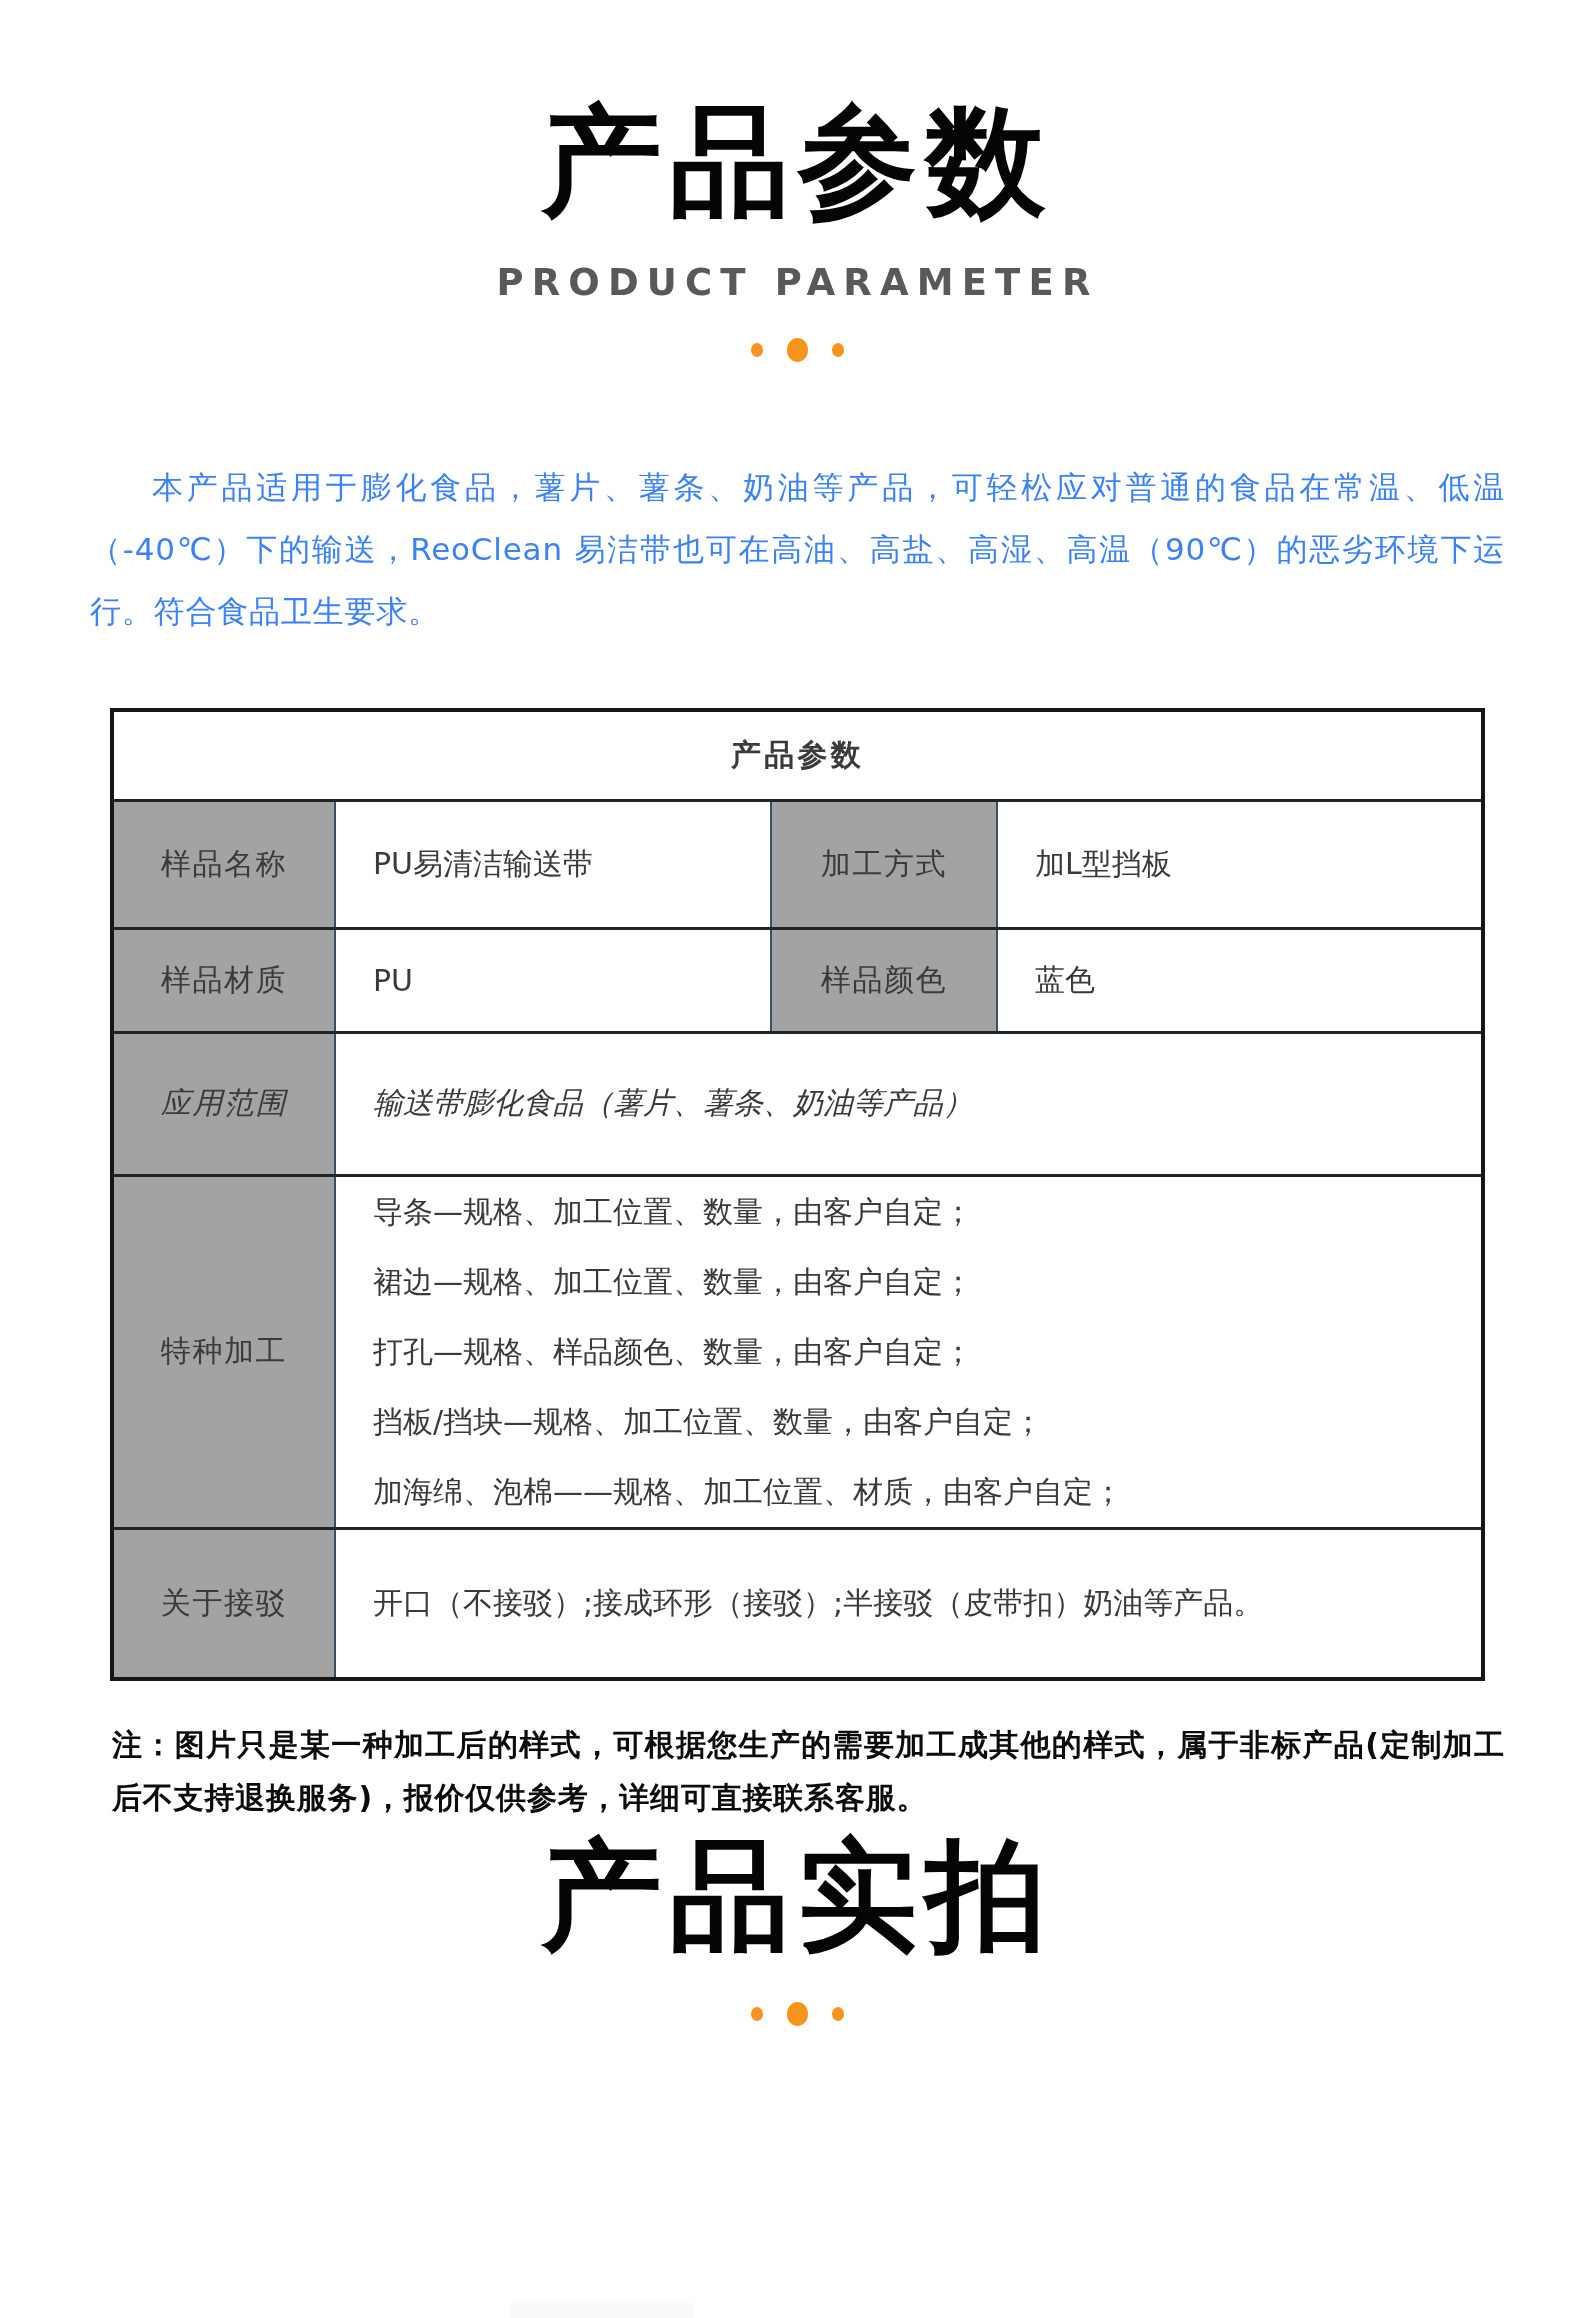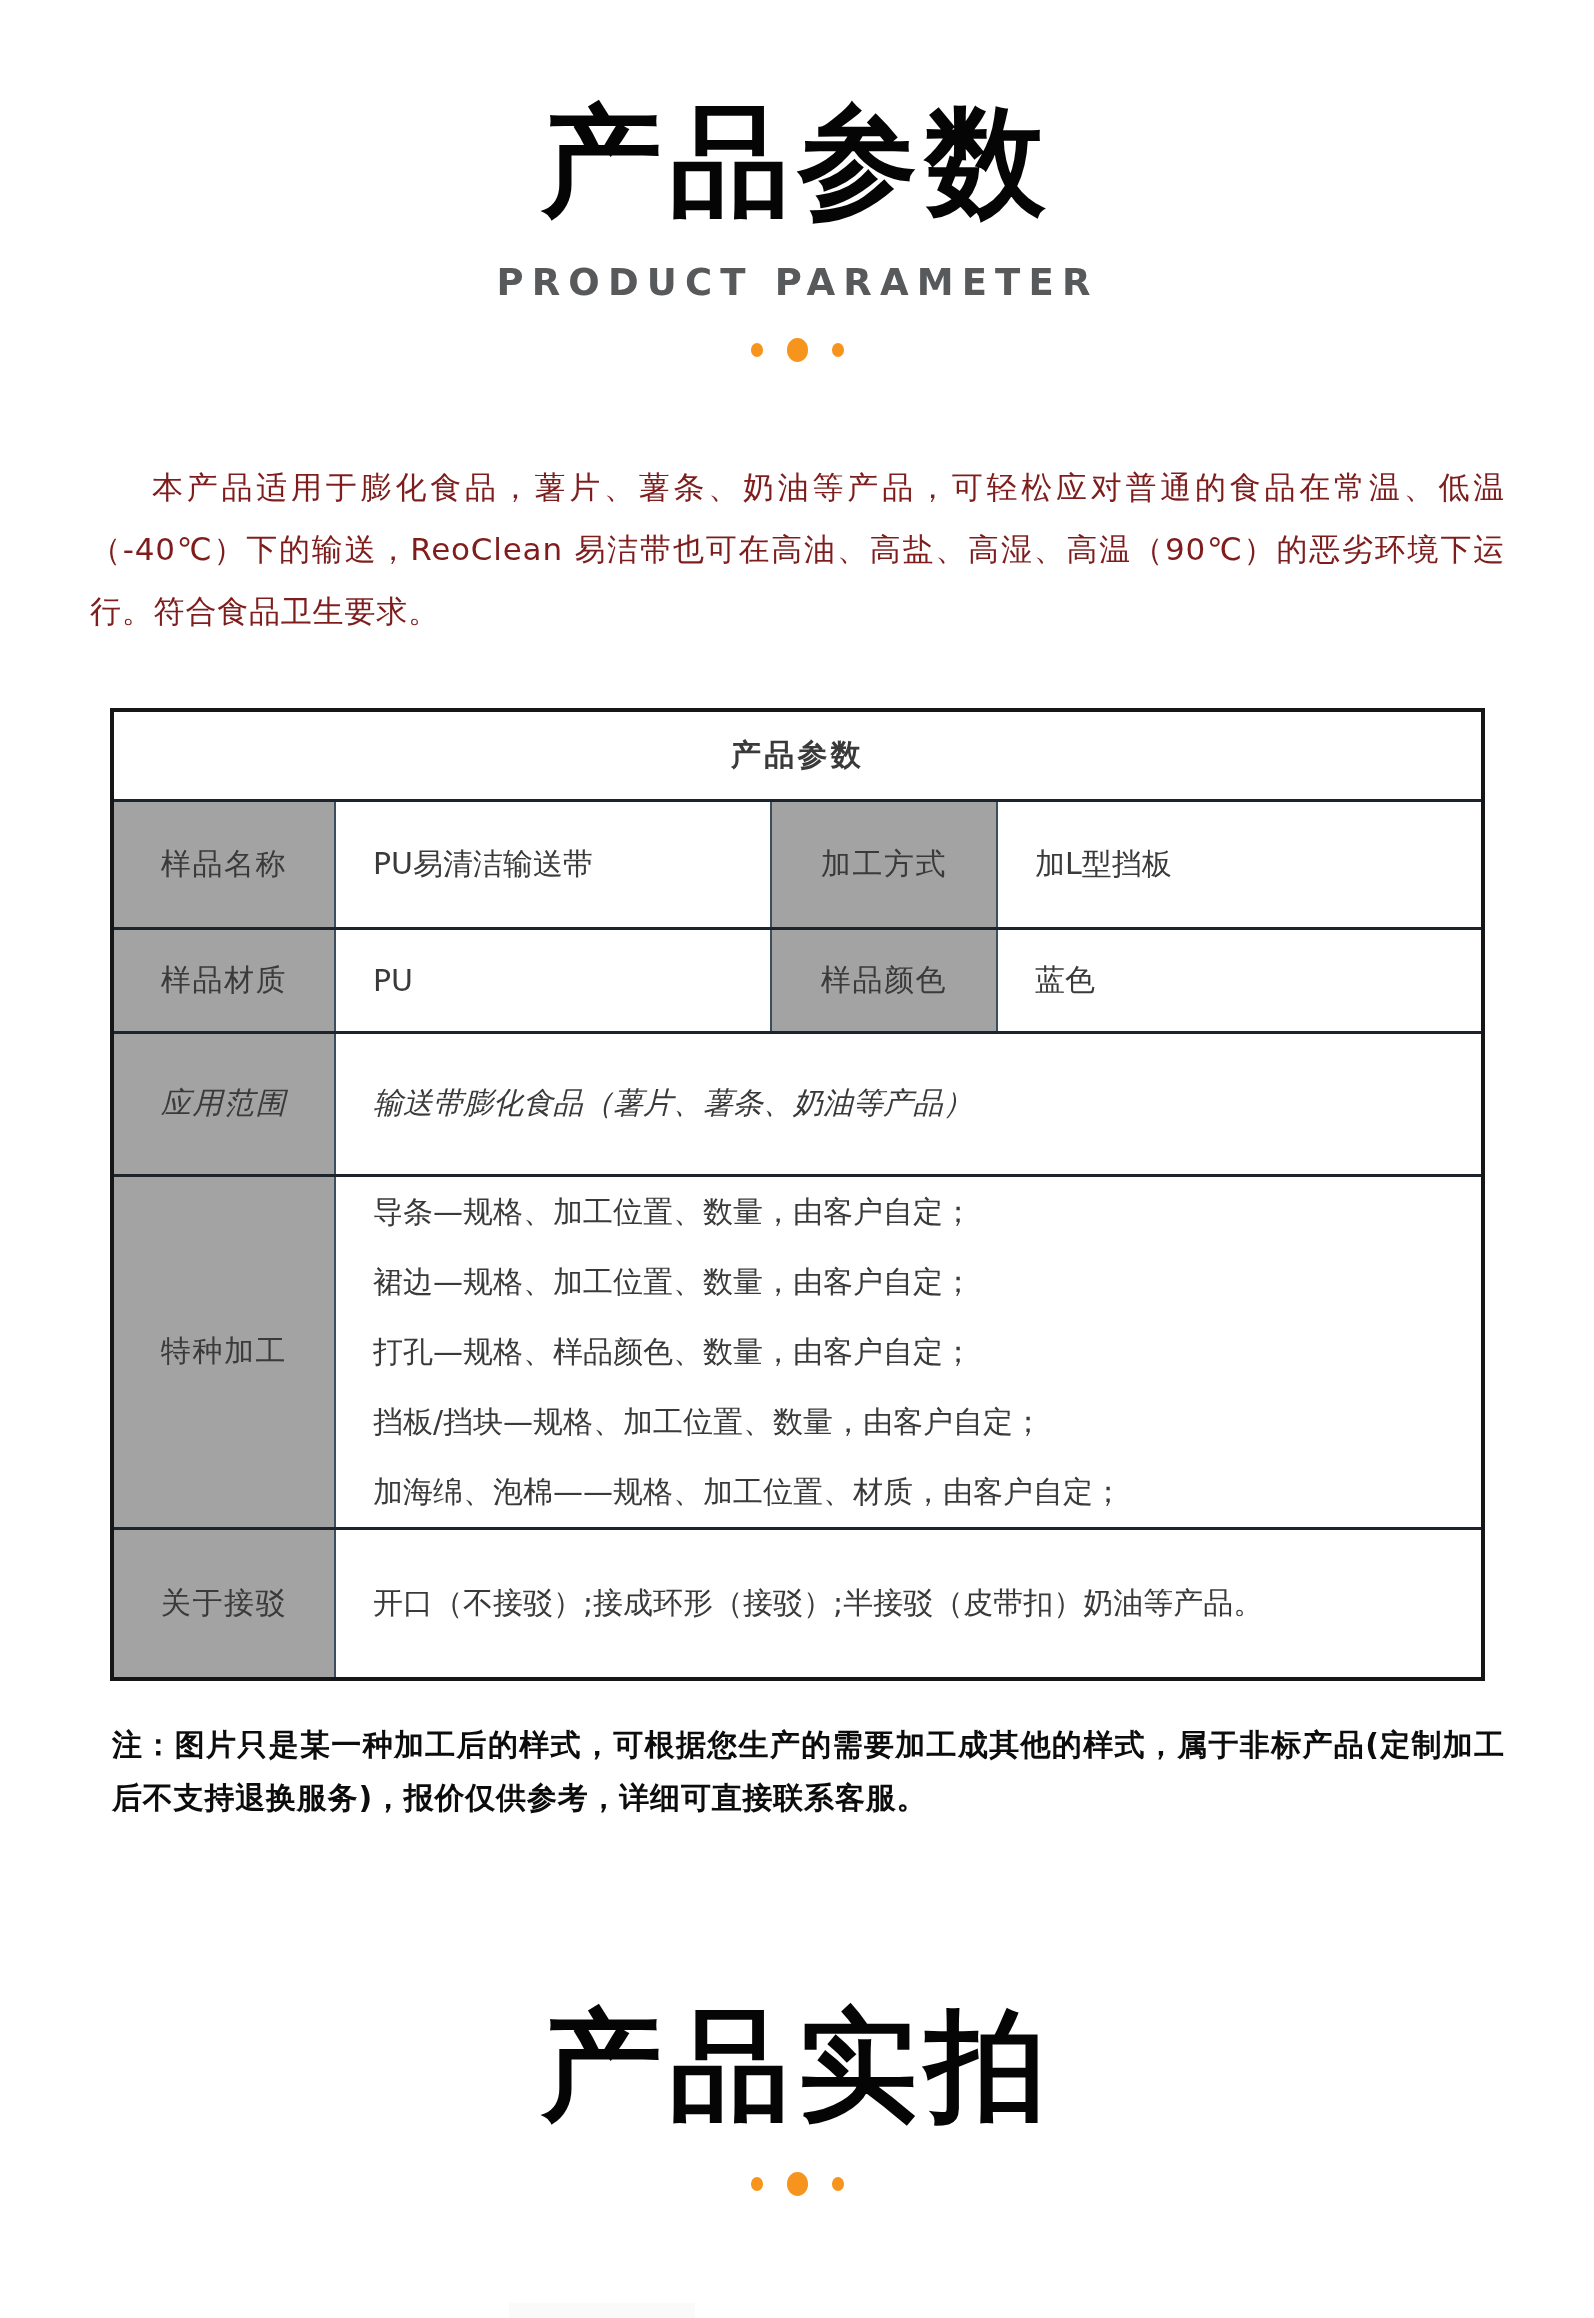--- a/index.html
+++ b/index.html
@@ -37,21 +37,21 @@
     height: 24px;
   }
   .dot { background: #f7941d; border-radius: 50%; display: inline-block; }
   .dot.small { width: 12px; height: 13.6px; }
   .dot.big   { width: 21.6px; height: 24px; }
 
   .intro {
     margin: 94px 90px 0 90px;
     font-size: 31px;
     line-height: 62px;
-    color: #7f1d1d;
+    color: #3b82f6;
     text-indent: 2em;
     text-align: justify;
     letter-spacing: 0.8px;
   }
 
   table.params {
     margin: 66px auto 0 auto;
     width: 1371px;
     border-collapse: collapse;
     table-layout: fixed;
@@ -91,21 +91,21 @@
   .note {
     margin: 37px 90px 0 112px;
     font-size: 30px;
     font-weight: 700;
     line-height: 53px;
     color: #0c0c0c;
     letter-spacing: 0.8px;
     text-align: justify;
   }
 
-  .realshot { margin-top: 170px; }
+  .realshot { }
 
   .photo-edge {
     position: absolute;
     left: 509px;
     bottom: 0;
     width: 186px;
     height: 16px;
     background: #fafafa;
   }
 </style>

